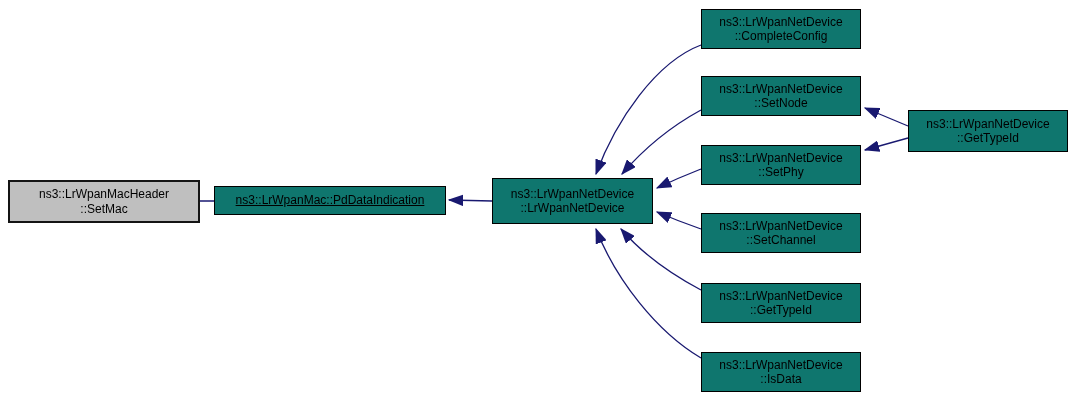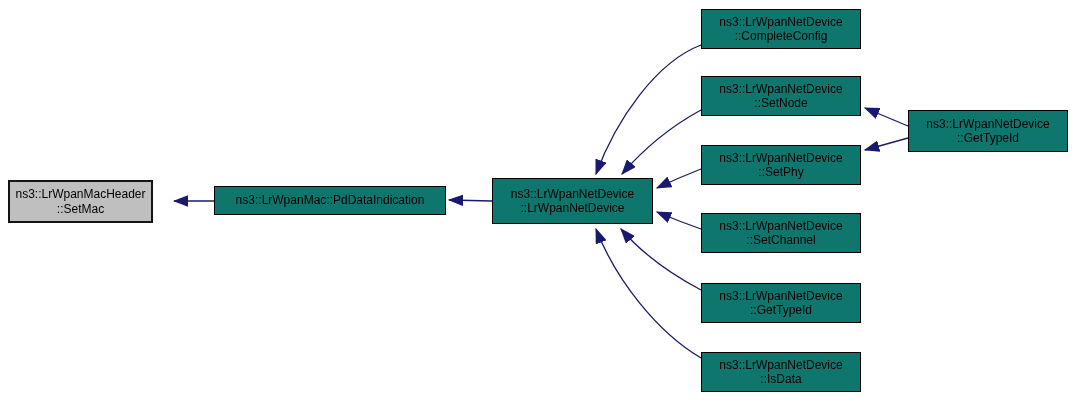--- a/index.html
+++ b/index.html
@@ -75,26 +75,26 @@
       <path d="M701,290 C667,272 640,251 621,229" marker-end="url(#arrow)"></path>
 
       <path d="M701,358 C657,332 616,280 596,229" marker-end="url(#arrow)"></path>
 
       <path d="M908,126 L865,108" marker-end="url(#arrow)"></path>
 
       <path d="M908,138 L865,150" marker-end="url(#arrow)"></path>
     </g>
   </svg>
 
-  <div class="node current" style="left:8px; top:180px; width:145px; height:43px;justify-content:center;">
+  <div class="node current" style="left:8px; top:180px; width:192px; height:43px;justify-content:center;">
     <span>ns3::LrWpanMacHeader</span>
     <span>::SetMac</span>
   </div>
 
-  <div class="node" style="left:214px; top:186px; width:232px; height:29px;">
+  <div class="node" style="left:214px; top:186px; width:232px; height:29px;text-decoration:underline;">
     <span>ns3::LrWpanMac::PdDataIndication</span>
   </div>
 
   <div class="node" style="left:492px; top:178px; width:161px; height:46px;">
     <span>ns3::LrWpanNetDevice</span>
     <span>::LrWpanNetDevice</span>
   </div>
 
   <div class="node" style="left:701px; top:9px; width:160px; height:40px;">
     <span>ns3::LrWpanNetDevice</span>

